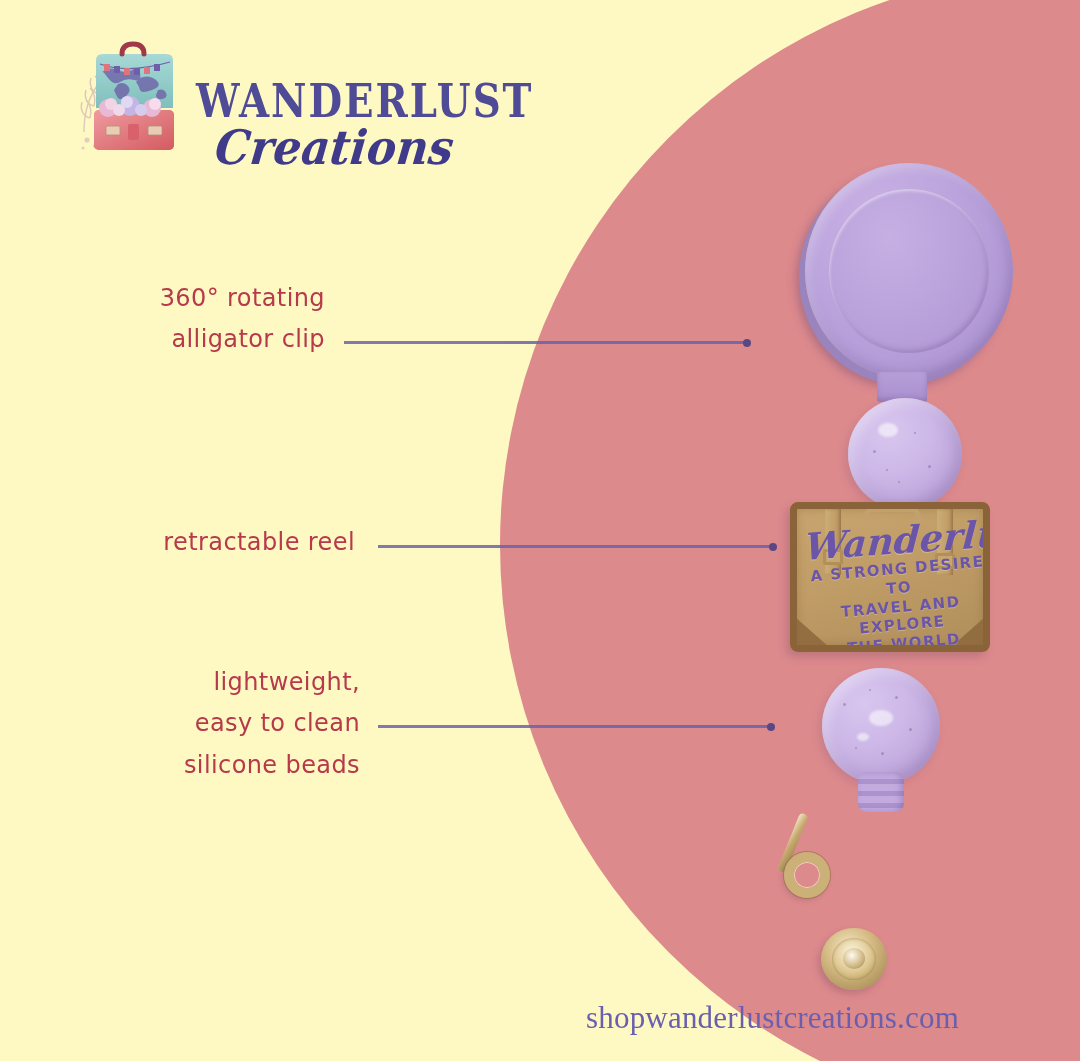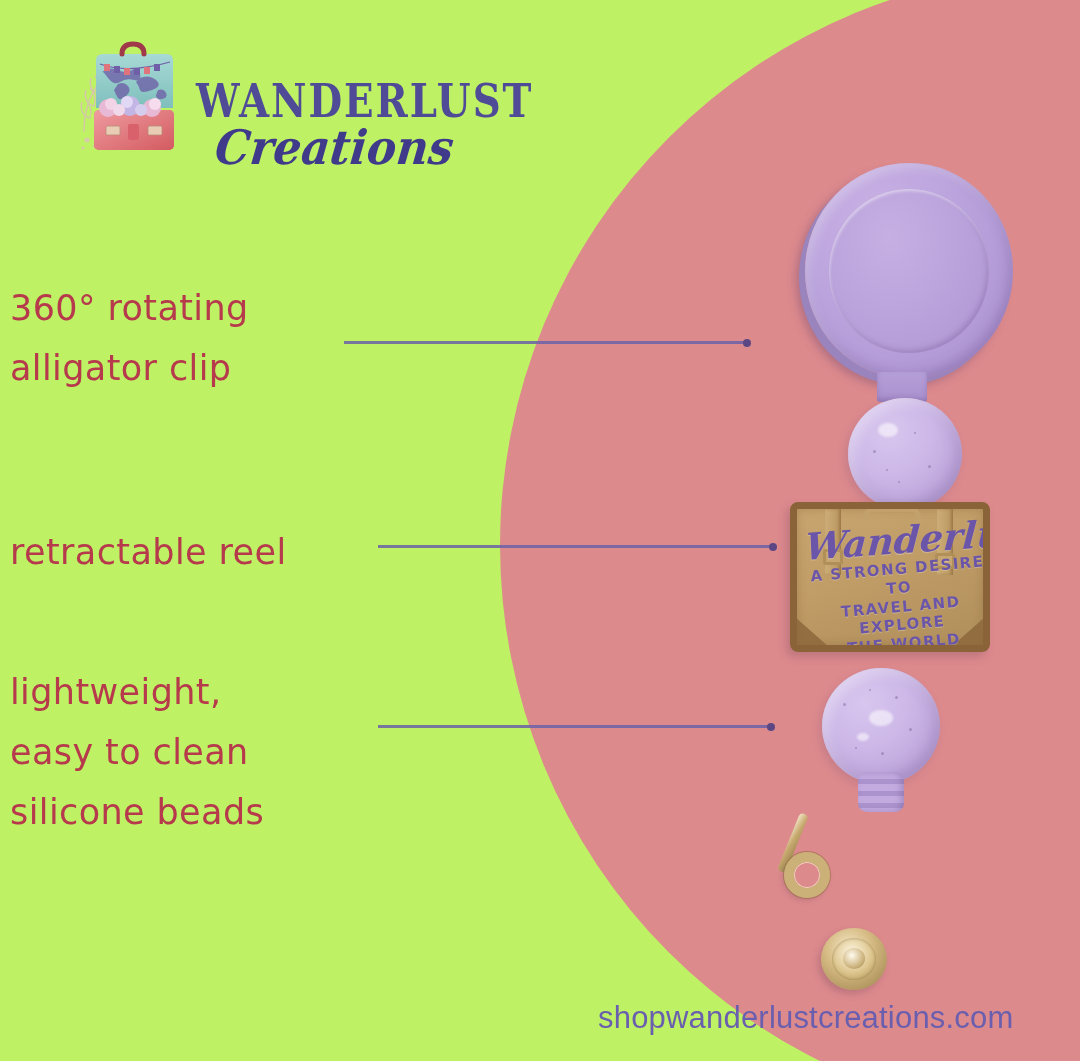--- a/index.html
+++ b/index.html
@@ -5,21 +5,21 @@
 <style>
   * { margin:0; padding:0; box-sizing:border-box; }
   html, body {
     width:1080px; height:1061px;
     font-family:"DejaVu Sans", sans-serif;
     overflow:hidden;
   }
   #stage {
     position:relative;
     width:1080px; height:1061px;
-    background:#bef264;
+    background:#fef9c3;
     overflow:hidden;
   }
 
   
   #pink-circle {
     position:absolute;
     left:500px; top:-31px;
     width:1152px; height:1152px;
     border-radius:50%;
     background:#dd8a8d;
@@ -48,24 +48,24 @@
     transform:skewX(-6deg) scaleY(1.08);
     transform-origin:left top;
     white-space:nowrap;
   }
 
   
   .feature {
     position:absolute;
     color:#b6394c;
     font-family:"DejaVu Sans", sans-serif;
-    font-size:35px;
+    font-size:24px;
     line-height:1.72;
     letter-spacing:.4px;
-    text-align:left;
+    text-align:right;
     white-space:pre-line;
   }
   #feature-0 { left:10px;  top:278px; width:315px; }
   #feature-1 { left:10px;  top:522px; width:345px; }
   #feature-2 { left:10px;  top:662px; width:350px; }
 
   
   .leader { position:absolute; height:3px; background:#6b62a8; opacity:.85; }
   .leader .dot {
     position:absolute; right:-3px; top:-2.5px;
@@ -211,25 +211,24 @@
   }
   #snap-3 {
     position:absolute; left:11px; top:10px;
     width:22px; height:21px; border-radius:50%;
     background:radial-gradient(circle at 40% 35%, #fffbee 0%, #cfb682 60%, #9a8448 100%);
   }
 
   
   #site-url {
     position:absolute; left:586px; top:1000px;
-    font-family:Liberation Sans, sans-serif;
+    font-family:Liberation Serif, serif;
     font-size:31px; letter-spacing:.2px;
     color:#6a5fae;
     white-space:nowrap;
-    margin-left:12px;
   }
 </style>
 </head>
 <body>
 
 <div id="stage">
 
   <div id="pink-circle"></div>
 
   <div id="logo">

